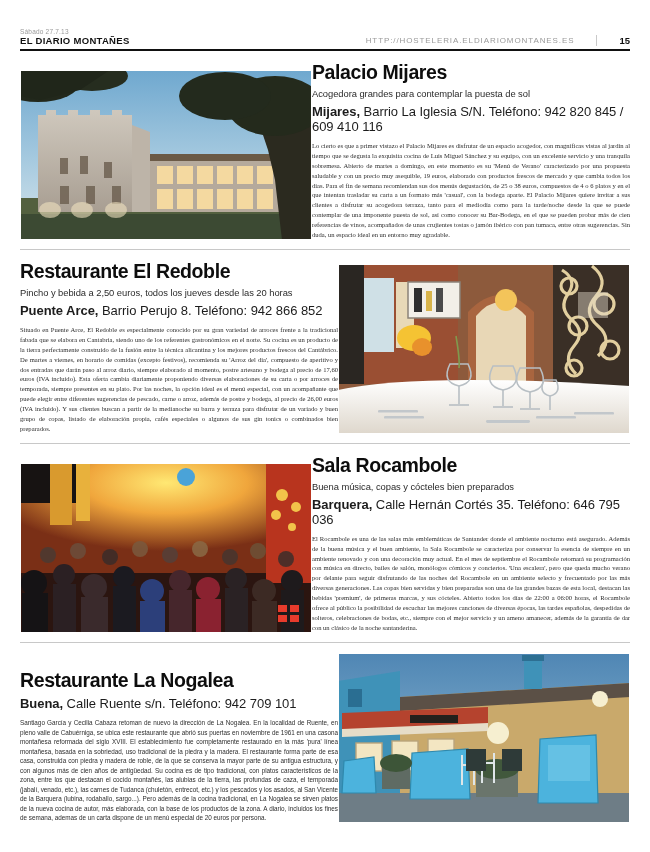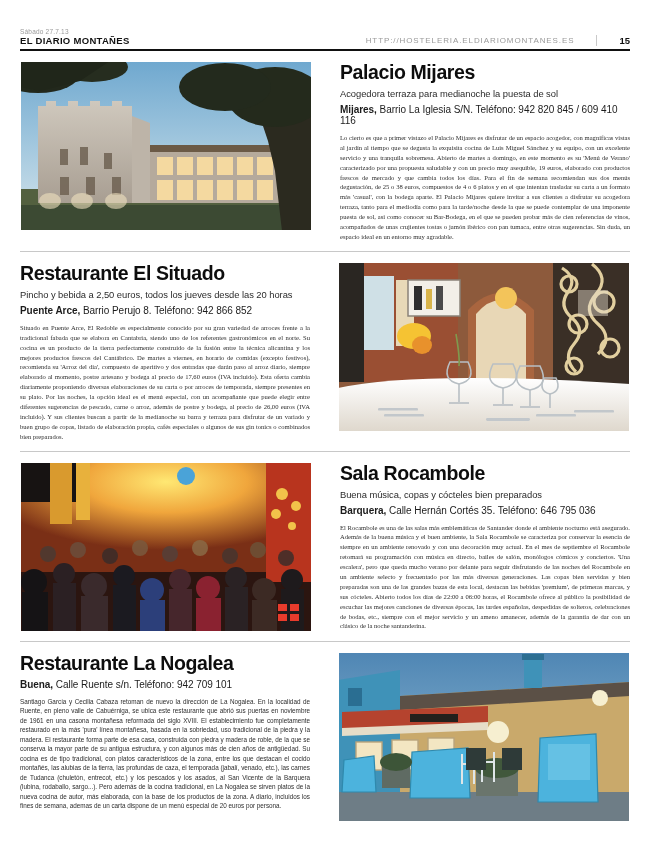--- a/index.html
+++ b/index.html
@@ -65,22 +65,23 @@
   }
   .masthead-page {
     font-size: 9.5px;
     font-weight: bold;
     color: #111;
   }
 
   
   .article {
     display: flex;
-    gap: 28px;
+    gap: 0;
     padding-top: 10px;
+    align-items: flex-end;
   }
   .article.media-left  { flex-direction: row; }
   .article.media-right { flex-direction: row-reverse; }
 
   .rule {
     height: 0;
     border-top: 1px solid #c8c8c8;
     margin-top: 9px;
   }
 
@@ -110,21 +111,21 @@
     color: #0d0d0d;
   }
   .subhead {
     font-size: 9.4px;
     color: #2b2b2b;
     line-height: 1.25;
     margin-bottom: 4px;
     letter-spacing: -.05px;
   }
   .contact {
-    font-size: 10px;
+    font-size: 13px;
     color: #1c1c1c;
     margin-bottom: 7px;
     letter-spacing: -.05px;
   }
   .contact b { font-weight: bold; }
   .body {
     font-size: 6.6px;
     line-height: 1.5;
     text-align: justify;
     color: #2e2e2e;
@@ -208,21 +209,21 @@
 
           <ellipse cx="18" cy="12" rx="42" ry="20" fill="#22281c"></ellipse>
           <ellipse cx="72" cy="6" rx="36" ry="15" fill="#262d1f"></ellipse>
           <path d="M0 0 L90 0 L60 20 L20 30 L0 26 Z" fill="#20261a"></path>
           <rect x="0" y="0" width="292" height="170" fill="none" stroke="#ffffff" stroke-width="2"></rect>
         </svg>
       </div>
     </div>
     <div class="col">
       <div class="headline">Palacio Mijares</div>
-      <div class="subhead">Acogedora terraza para medianoche la puesta de sol</div>
+      <div class="subhead">Acogedora grandes para contemplar la puesta de sol</div>
       <div class="contact"><b>Mijares,</b><span> Barrio La Iglesia S/N. Teléfono: 942 820 845 / 609 410 116</span></div>
       <div class="body">Lo cierto es que a primer vistazo el Palacio Mijares es disfrutar de un espacio acogedor, con magníficas vistas al jardín al tiempo que se degusta la exquisita cocina de Luis Miguel Sánchez y su equipo, con un excelente servicio y una tranquila sobremesa. Abierto de martes a domingo, en este momento es su 'Menú de Verano' caracterizado por una propuesta saludable y con un precio muy asequible, 19 euros, elaborado con productos frescos de mercado y que cambia todos los días. Para el fin de semana recomiendan sus dos menús degustación, de 25 o 38 euros, compuestos de 4 o 6 platos y en el que intentan trasladar su carta a un formato más 'casual', con la bodega aparte. El Palacio Mijares quiere invitar a sus clientes a disfrutar su acogedora terraza, tanto para el mediodía como para la tarde/noche desde la que se puede contemplar de una imponente puesta de sol, así como conocer su Bar-Bodega, en el que se pueden probar más de cien referencias de vinos, acompañados de unas crujientes tostas o jamón ibérico con pan tumaca, entre otras sugerencias. Sin duda, un espacio ideal en un entorno muy agradable.</div>
     </div>
   </div>
   <div class="rule"></div>
 
   <div class="article media-right">
     <div class="media">
       <div class="photo">
         <svg viewBox="0 0 292 170" preserveAspectRatio="none" aria-hidden="true">
@@ -283,21 +284,21 @@
             <rect x="46" y="152" width="40" height="2.6" rx="1.2"></rect>
             <rect x="148" y="156" width="44" height="3" rx="1.4"></rect>
             <rect x="198" y="152" width="40" height="2.6" rx="1.2"></rect>
             <rect x="236" y="148" width="40" height="2.6" rx="1.2"></rect>
           </g>
           <rect x="0" y="0" width="292" height="170" fill="none" stroke="#ffffff" stroke-width="2"></rect>
         </svg>
       </div>
     </div>
     <div class="col">
-      <div class="headline">Restaurante El Situado</div>
+      <div class="headline">Restaurante El Redoble</div>
       <div class="subhead">Pincho y bebida a 2,50 euros, todos los jueves desde las 20 horas</div>
       <div class="contact"><b>Puente Arce,</b><span> Barrio Perujo 8. Teléfono: 942 866 852</span></div>
       <div class="body">Situado en Puente Arce, El Redoble es especialmente conocido por su gran variedad de arroces frente a la tradicional fabada que se elabora en Cantabria, siendo uno de los referentes gastronómicos en el norte. Su cocina es un producto de la tierra perfectamente construido de la fusión entre la técnica alicantina y los mejores productos frescos del Cantábrico. De martes a viernes, en horario de comidas (excepto festivos), recomienda su 'Arroz del día', compuesto de aperitivo y dos entradas que darán paso al arroz diario, siempre elaborado al momento, postre artesano y bodega al precio de 17,60 euros (IVA incluido). Esta oferta cambia diariamente proponiendo diversas elaboraciones de su carta o por arroces de temporada, siempre presentes en su plato. Por las noches, la opción ideal es el menú especial, con un acompañante que puede elegir entre diferentes sugerencias de pescado, carne o arroz, además de postre y bodega, al precio de 26,00 euros (IVA incluido). Y sus clientes buscan a partir de la medianoche su barra y terraza para disfrutar de un variado y buen grupo de copas, listado de elaboración propia, cafés especiales o algunos de sus gin tonics o combinados bien preparados.</div>
     </div>
   </div>
   <div class="rule"></div>
 
   <div class="article media-left">
     <div class="media">
       <div class="photo">

